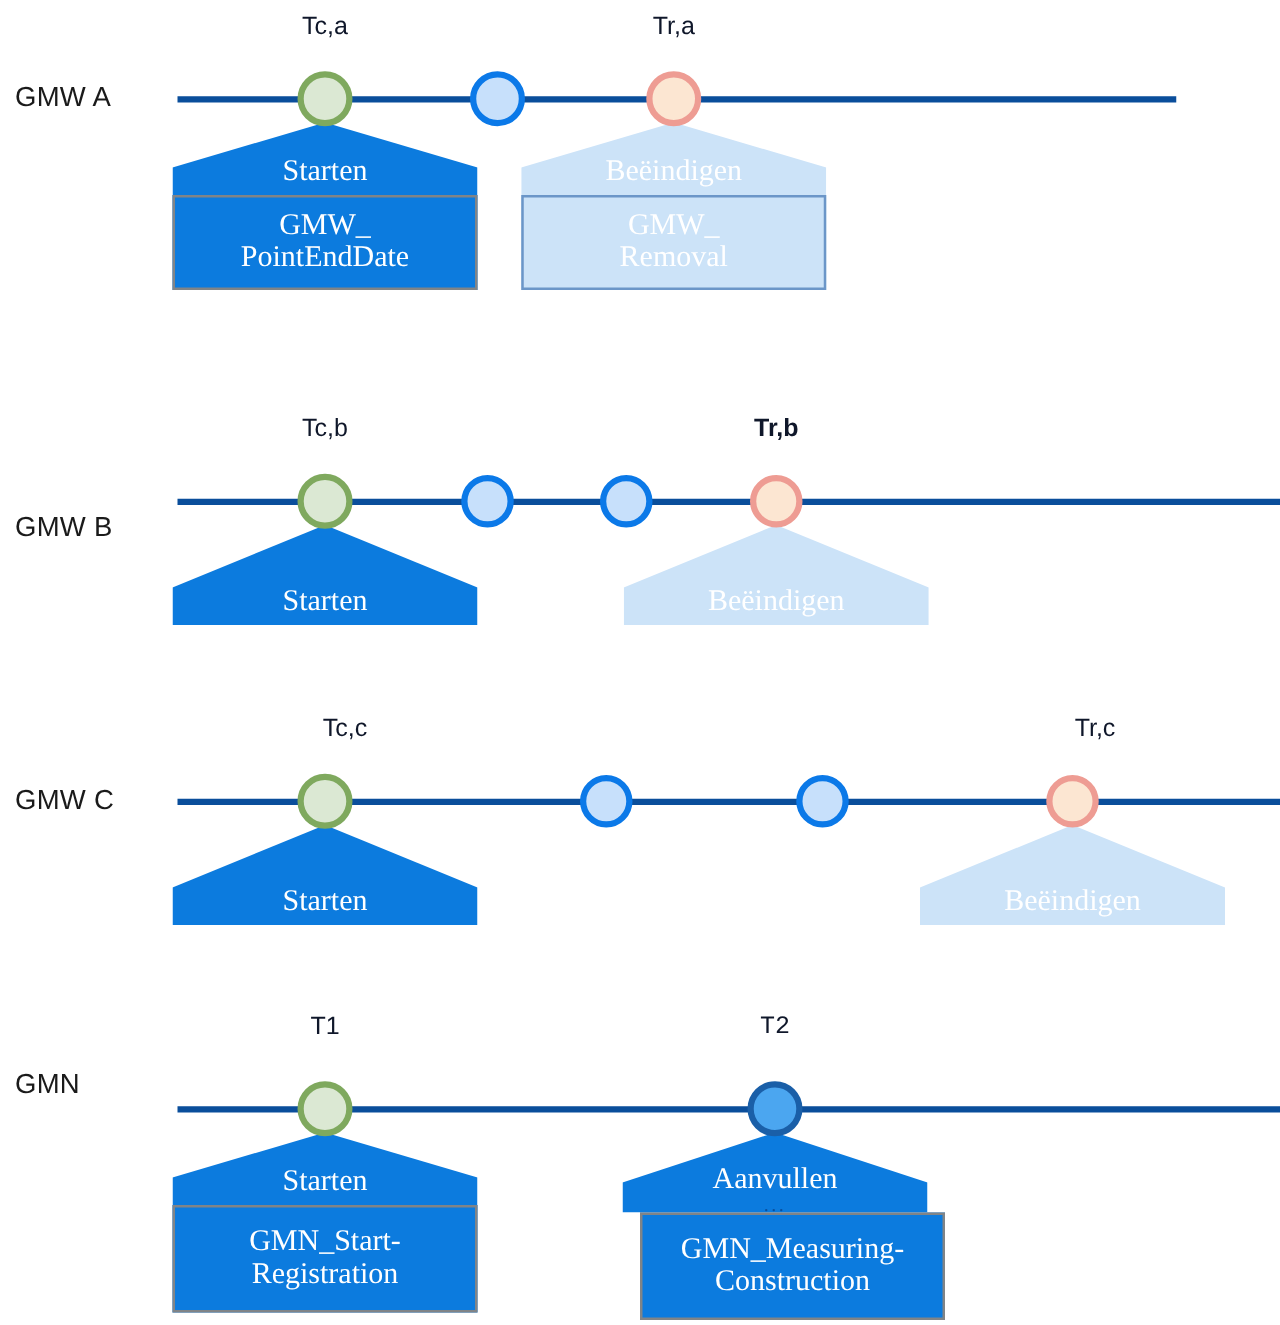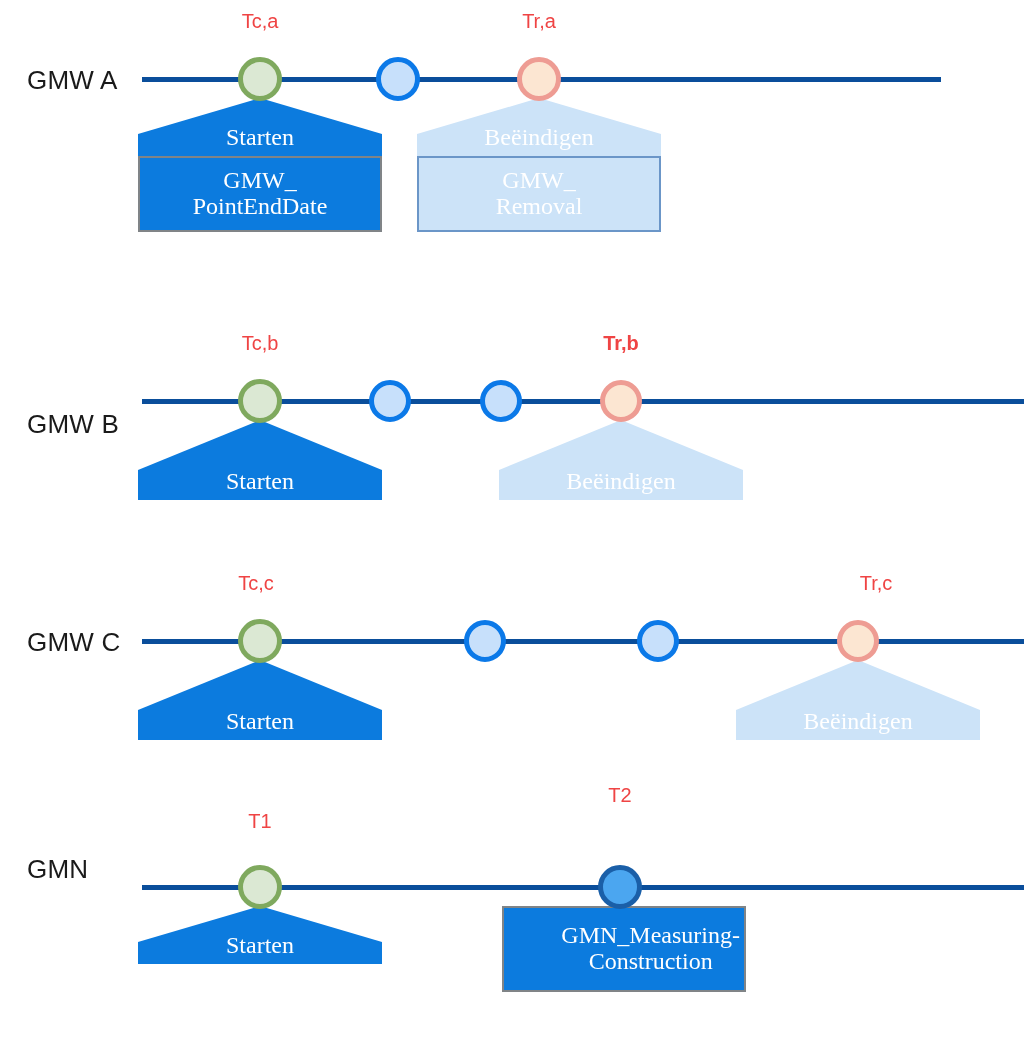--- a/index.html
+++ b/index.html
@@ -1,24 +1,23 @@
 <!DOCTYPE html>
 <html><head>
 <meta charset="utf-8">
 <style>
   html,body{margin:0;padding:0;background:#ffffff;}
   body{width:1024px;height:1060px;font-family:"Liberation Sans",sans-serif;overflow:hidden;}
   #stage{position:relative;width:1024px;height:1060px;}
   .row-label{
-    position:absolute;font-size:26px;color:#1a1a1a;white-space:nowrap;
+    position:absolute;font-size:22px;color:#1a1a1a;white-space:nowrap;
     letter-spacing:0.2px;
-    margin-left:15px;
   }
   .tick-label{
-    position:absolute;font-size:20px;color:#ef4444;white-space:nowrap;
+    position:absolute;font-size:20px;color:#0f172a;white-space:nowrap;
     transform:translateX(-50%);text-align:center;
   }
   .axis{position:absolute;height:5px;background:#0A4E9B;}
   .node{
     position:absolute;border-radius:50%;box-sizing:border-box;
     transform:translate(-50%,-50%);
   }
   .node.green{border:5px solid #7FA95E;background:#DBE8D3;}
   .node.blue{border:5px solid #0B79E8;background:#C7E0FB;}
   .node.salmon{border:5px solid #EE9C93;background:#FCE6D2;}
@@ -121,40 +120,53 @@
     </div>
     <div class="marker" style="left: 858px; top: 660px; width: 244px;">
       <div class="banner" style="height: 80px;">
         <svg viewBox="0 0 244 80" preserveAspectRatio="none">
           <polygon class="fill-pale" points="122,0 244,50 244,80 0,80 0,50"></polygon>
         </svg>
         <div class="banner-text" style="top: 48px;">Beëindigen</div>
       </div>
     </div>
     <div class="node green" style="left: 260px; top: 641px; width: 44px; height: 44px;"></div>
-    <div class="tick-label" style="left: 256px; top: 572px;">Tc,c</div>
+    <div class="tick-label" style="left: 276px; top: 572px;">Tc,c</div>
     <div class="node blue" style="left: 485px; top: 641px; width: 42px; height: 42px;"></div>
     <div class="node blue" style="left: 658px; top: 641px; width: 42px; height: 42px;"></div>
     <div class="node salmon" style="left: 858px; top: 641px; width: 42px; height: 42px;"></div>
     <div class="tick-label" style="left: 876px; top: 572px;">Tr,c</div>
     <div class="row-label" style="left: 12px; top: 854px;">GMN</div>
     <div class="axis" style="left: 142px; width: 882px; top: 885px;"></div>
     <div class="marker" style="left: 260px; top: 906px; width: 244px;">
       <div class="banner" style="height: 58px;">
         <svg viewBox="0 0 244 58" preserveAspectRatio="none">
           <polygon class="fill-solid" points="122,0 244,36 244,58 0,58 0,36"></polygon>
         </svg>
         <div class="banner-text" style="top: 26px;">Starten</div>
       </div>
+      <div class="box solid" style="height: 86px; width: 244px; margin-left: 0px;">
+        <div>
+          <div>GMN_Start-</div>
+          <div>Registration</div>
+        </div>
+      </div>
     </div>
     <div class="marker" style="left: 620px; top: 906px; width: 244px;">
-      <div class="box solid" style="height: 86px; width: 244px; margin-left: 4px; justify-content: flex-end;">
+      <div class="banner" style="height: 64px;">
+        <svg viewBox="0 0 244 64" preserveAspectRatio="none">
+          <polygon class="fill-solid" points="122,0 244,40 244,64 0,64 0,40"></polygon>
+        </svg>
+        <div class="banner-text" style="top: 24px;">Aanvullen</div>
+        <div class="banner-dots" style="top: 51px;">...</div>
+      </div>
+      <div class="box solid" style="height: 86px; width: 244px; margin-left: 14px;">
         <div>
           <div>GMN_Measuring-</div>
           <div>Construction</div>
         </div>
       </div>
     </div>
     <div class="node green" style="left: 260px; top: 887px; width: 44px; height: 44px;"></div>
     <div class="tick-label" style="left: 260px; top: 810px;">T1</div>
     <div class="node navy" style="left: 620px; top: 887px; width: 44px; height: 44px;"></div>
-    <div class="tick-label" style="left: 620px; top: 784px;">T2</div>
+    <div class="tick-label" style="left: 620px; top: 810px; font-family: Liberation Mono, monospace;">T2</div>
   </div>
 
 </body></html>

